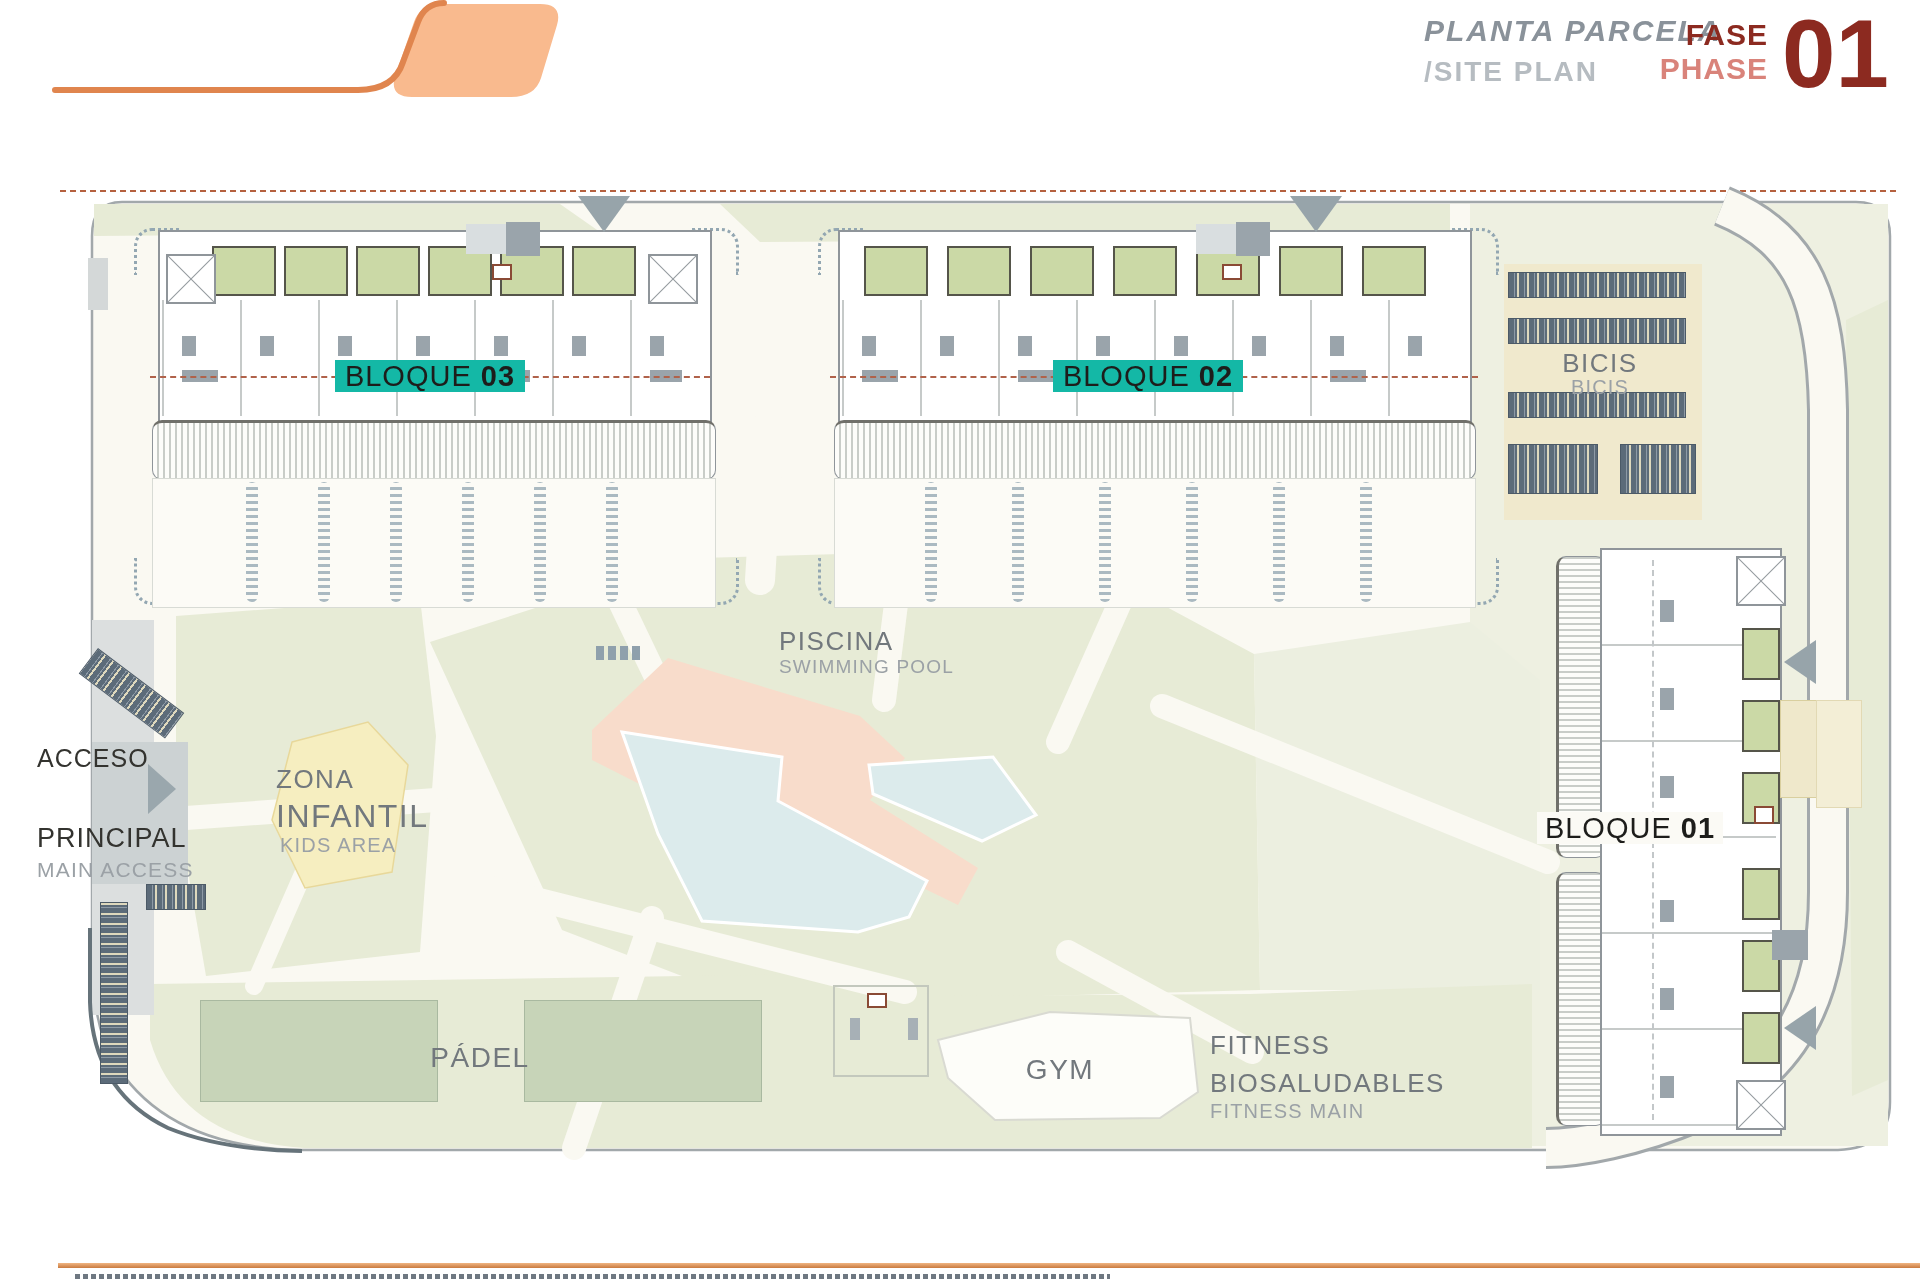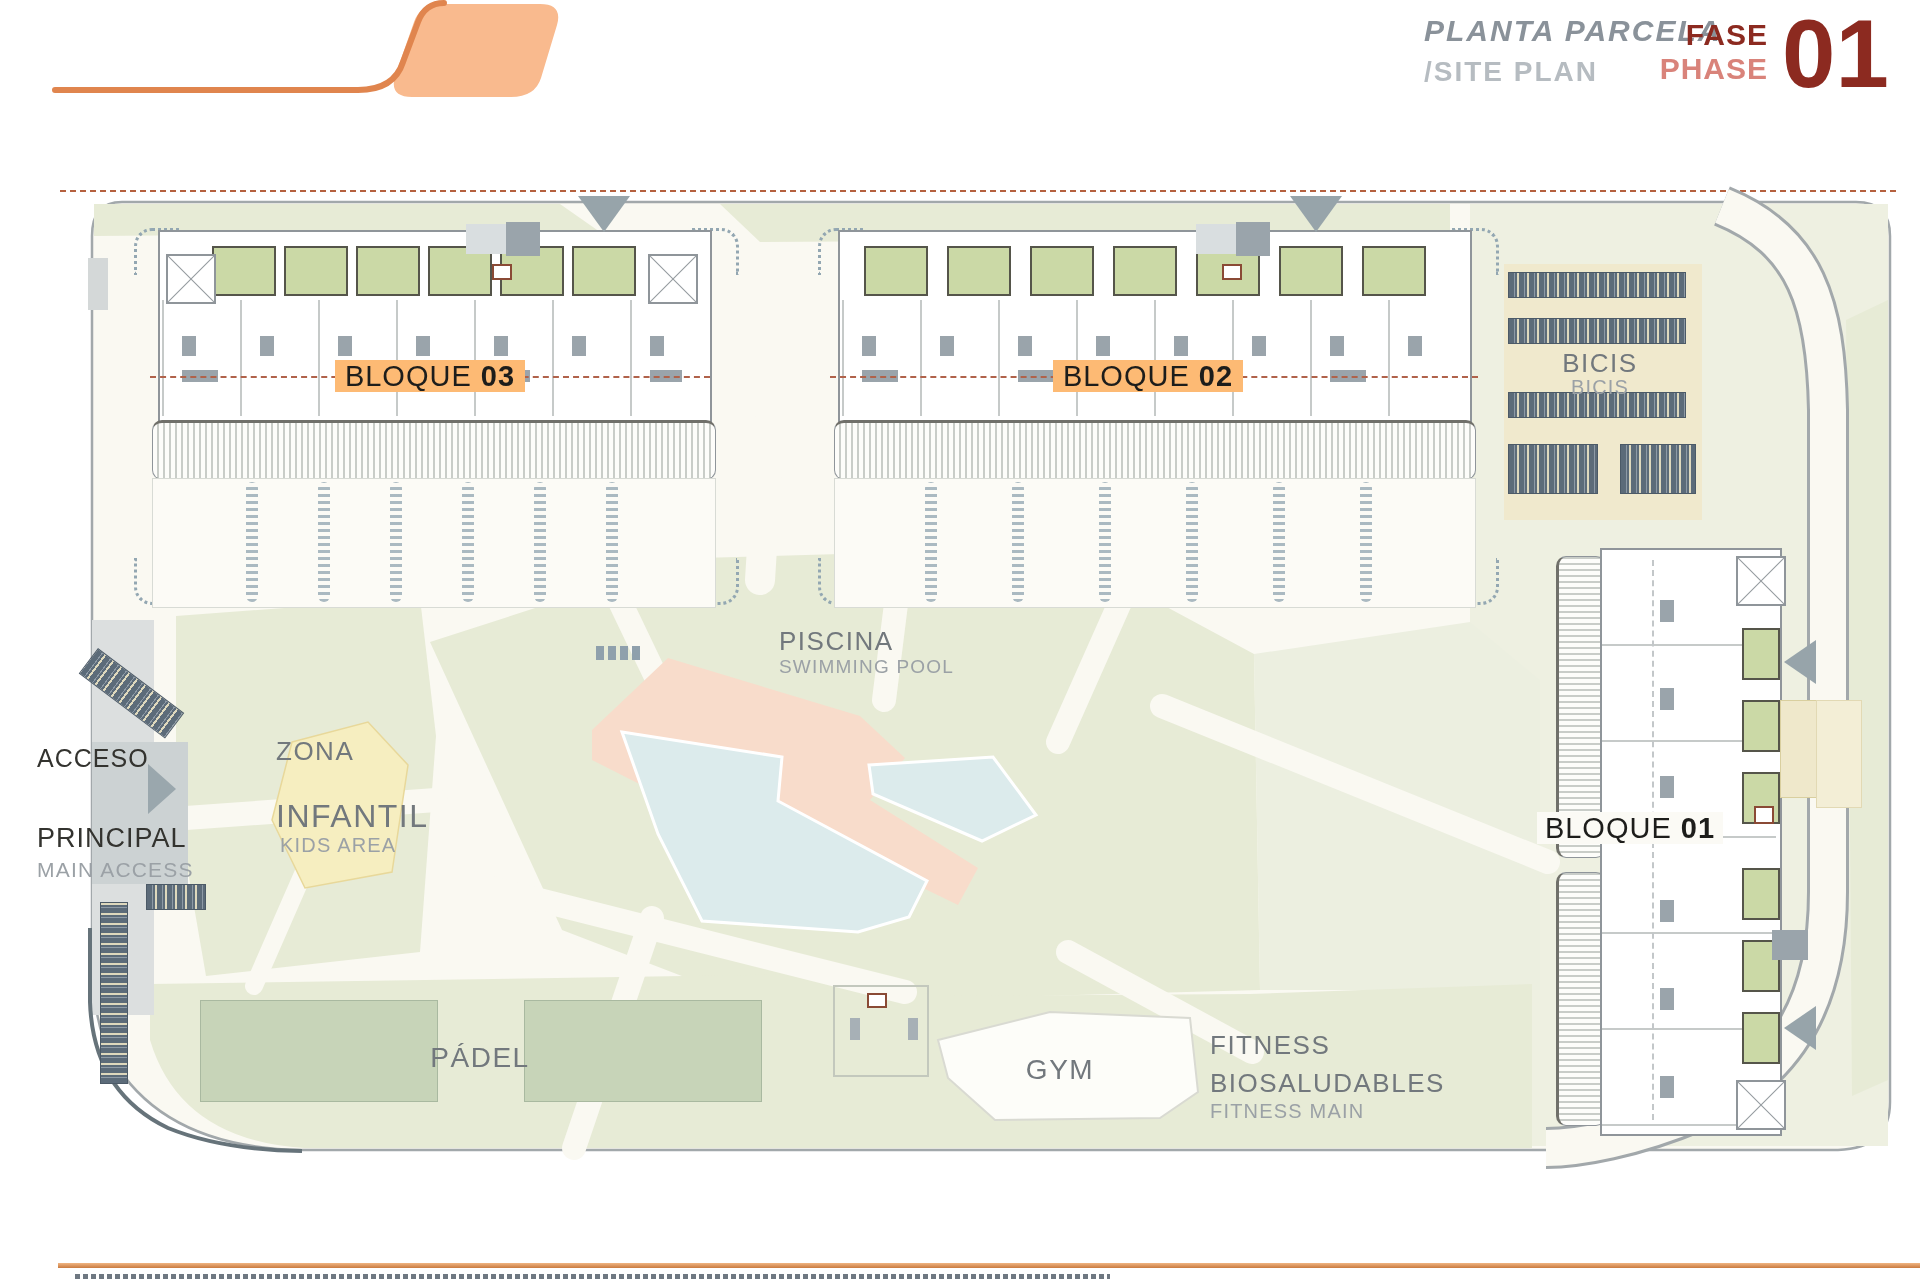--- a/index.html
+++ b/index.html
@@ -13,21 +13,21 @@
   .fase{font-size:30px;font-weight:bold;color:#8c2a20;letter-spacing:1px;text-align:right;}
   .phase{font-size:30px;font-weight:bold;color:#d9837a;letter-spacing:1px;text-align:right;}
   .phase-num{font-size:96px;font-weight:bold;color:#8c2a20;line-height:1;}
 
   
   .lbl{color:#72787d;letter-spacing:1.5px;}
   .lbl-sub{color:#9ba1a6;letter-spacing:1.2px;}
   .lbl-dark{color:#33332f;letter-spacing:1px;}
   .block-label{font-size:29px;color:#1d1d1b;letter-spacing:1px;white-space:nowrap;}
   .block-label b{font-weight:700;}
-  .bg-white{background:#fdba74;padding:0 10px;}
+  .bg-white{background:#14b8a6;padding:0 10px;}
   .bg-cream{background:#fbfaf5;padding:0 8px;}
 
   
   .bldg{background:#ffffff;border:2px solid #8f959a;}
   .patio{background:#cbd9a6;border:2px solid #55554a;}
   .xbox{border:2px solid #8f959a;background-color:#fff;
         background-image:linear-gradient(to top right,transparent calc(50% - 1px),#9aa0a4,transparent calc(50% + 1px)),
                          linear-gradient(to bottom right,transparent calc(50% - 1px),#9aa0a4,transparent calc(50% + 1px));}
   .pergola-h{background:repeating-linear-gradient(90deg,#fdfdfa 0 4px,#c9cdc8 4px 6px);
              border:1px solid #8f959a;border-top:3px solid #70706a;border-radius:10px;}
@@ -240,21 +240,21 @@
   </div>
 
   <div class="abs loungers" style="left:596px;top:646px;width:46px;height:14px;"></div>
 
   <div class="abs" style="left:200px;top:1000px;width:236px;height:100px;background:#c7d4b8;border:1px solid #a9b9a0;"></div>
   <div class="abs" style="left:524px;top:1000px;width:236px;height:100px;background:#c7d4b8;border:1px solid #a9b9a0;"></div>
 
   <div class="abs lbl" style="left:779px;top:626px;font-size:26px;">PISCINA</div>
   <div class="abs lbl-sub" style="left:779px;top:656px;font-size:19px;">SWIMMING POOL</div>
 
-  <div class="abs lbl" style="left:276px;top:736px;font-size:26px;">ZONA</div>
+  <div class="abs lbl" style="left:276px;top:764px;font-size:26px;">ZONA</div>
   <div class="abs lbl" style="left:276px;top:798px;font-size:32px;">INFANTIL</div>
   <div class="abs lbl-sub" style="left:280px;top:834px;font-size:20px;">KIDS AREA</div>
 
   <div class="abs lbl-dark" style="left:37px;top:744px;font-size:25px;">ACCESO</div>
   <div class="abs lbl-dark" style="left:37px;top:823px;font-size:27px;">PRINCIPAL</div>
   <div class="abs lbl-sub" style="left:37px;top:858px;font-size:21px;">MAIN ACCESS</div>
 
   <div class="abs lbl" style="left:400px;top:1042px;width:160px;text-align:center;font-size:28px;">PÁDEL</div>
   <div class="abs lbl" style="left:1010px;top:1054px;width:100px;text-align:center;font-size:28px;">GYM</div>
 

